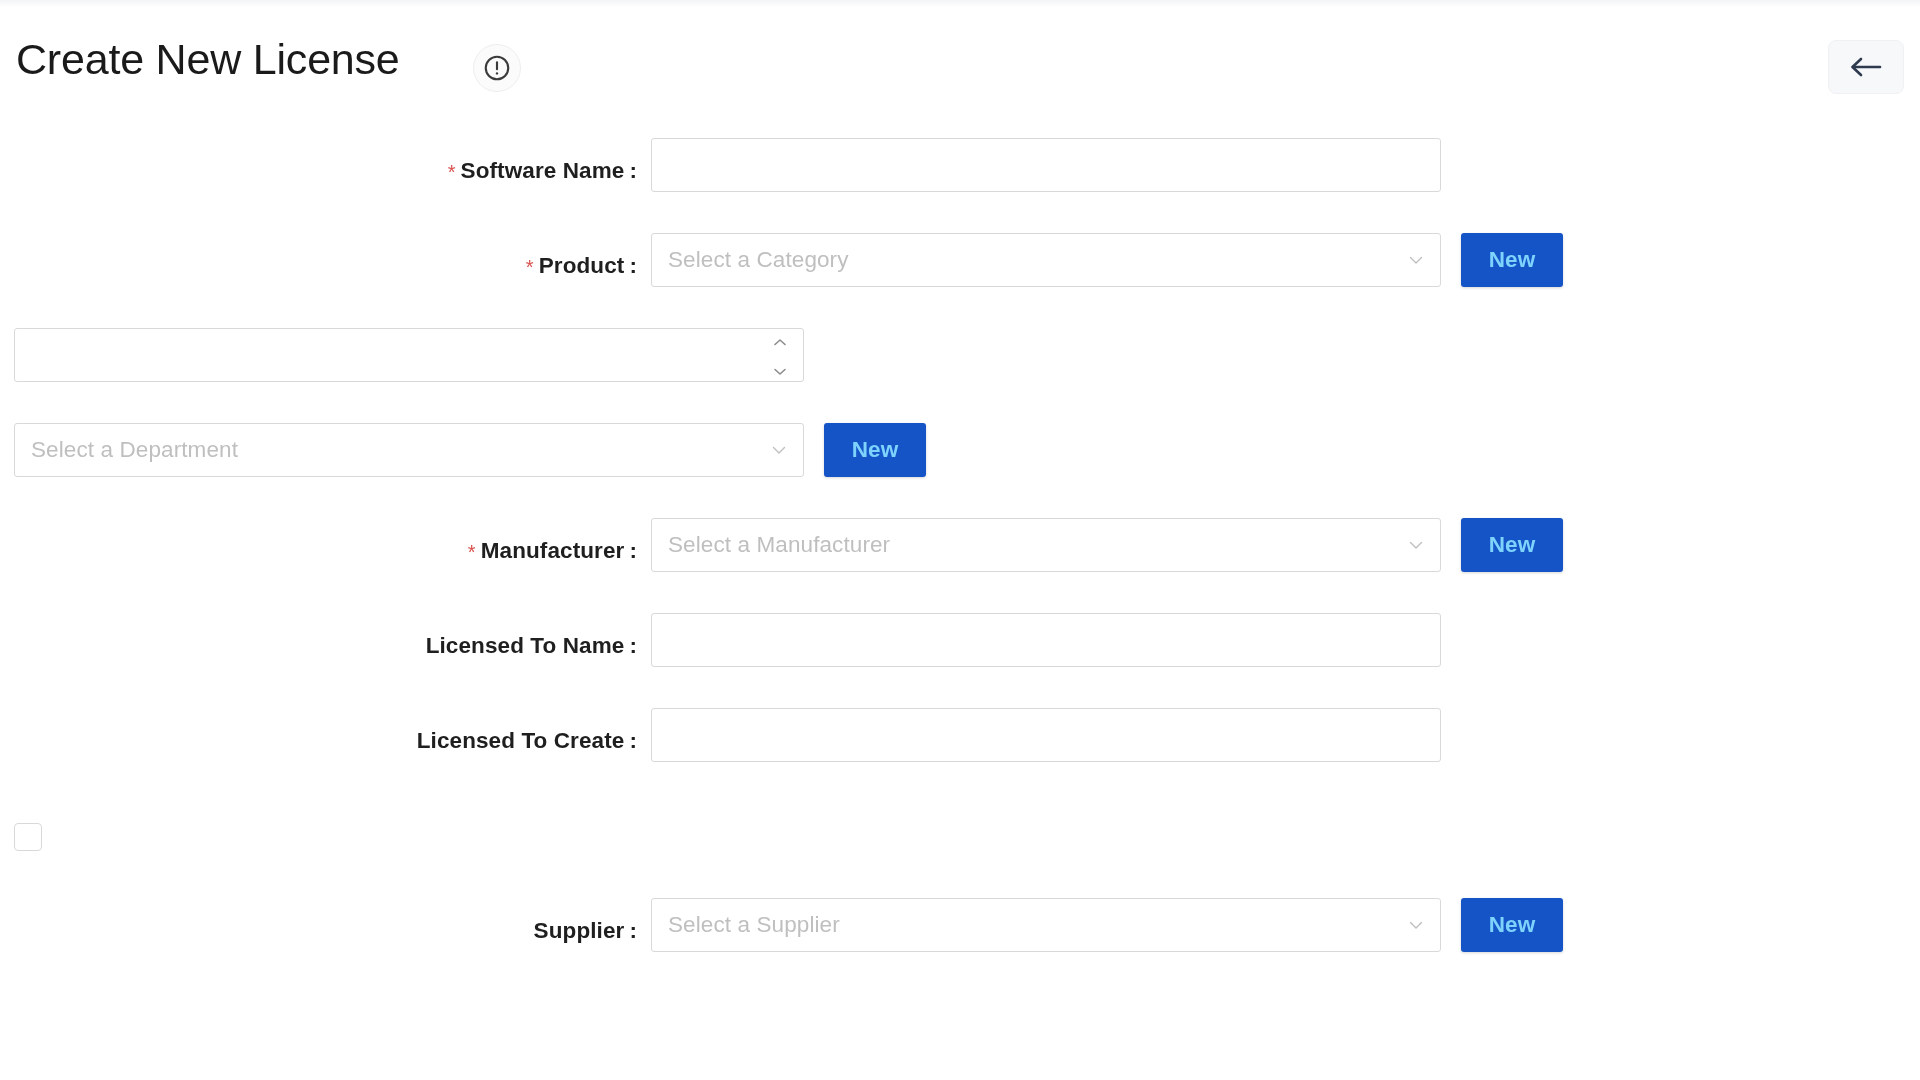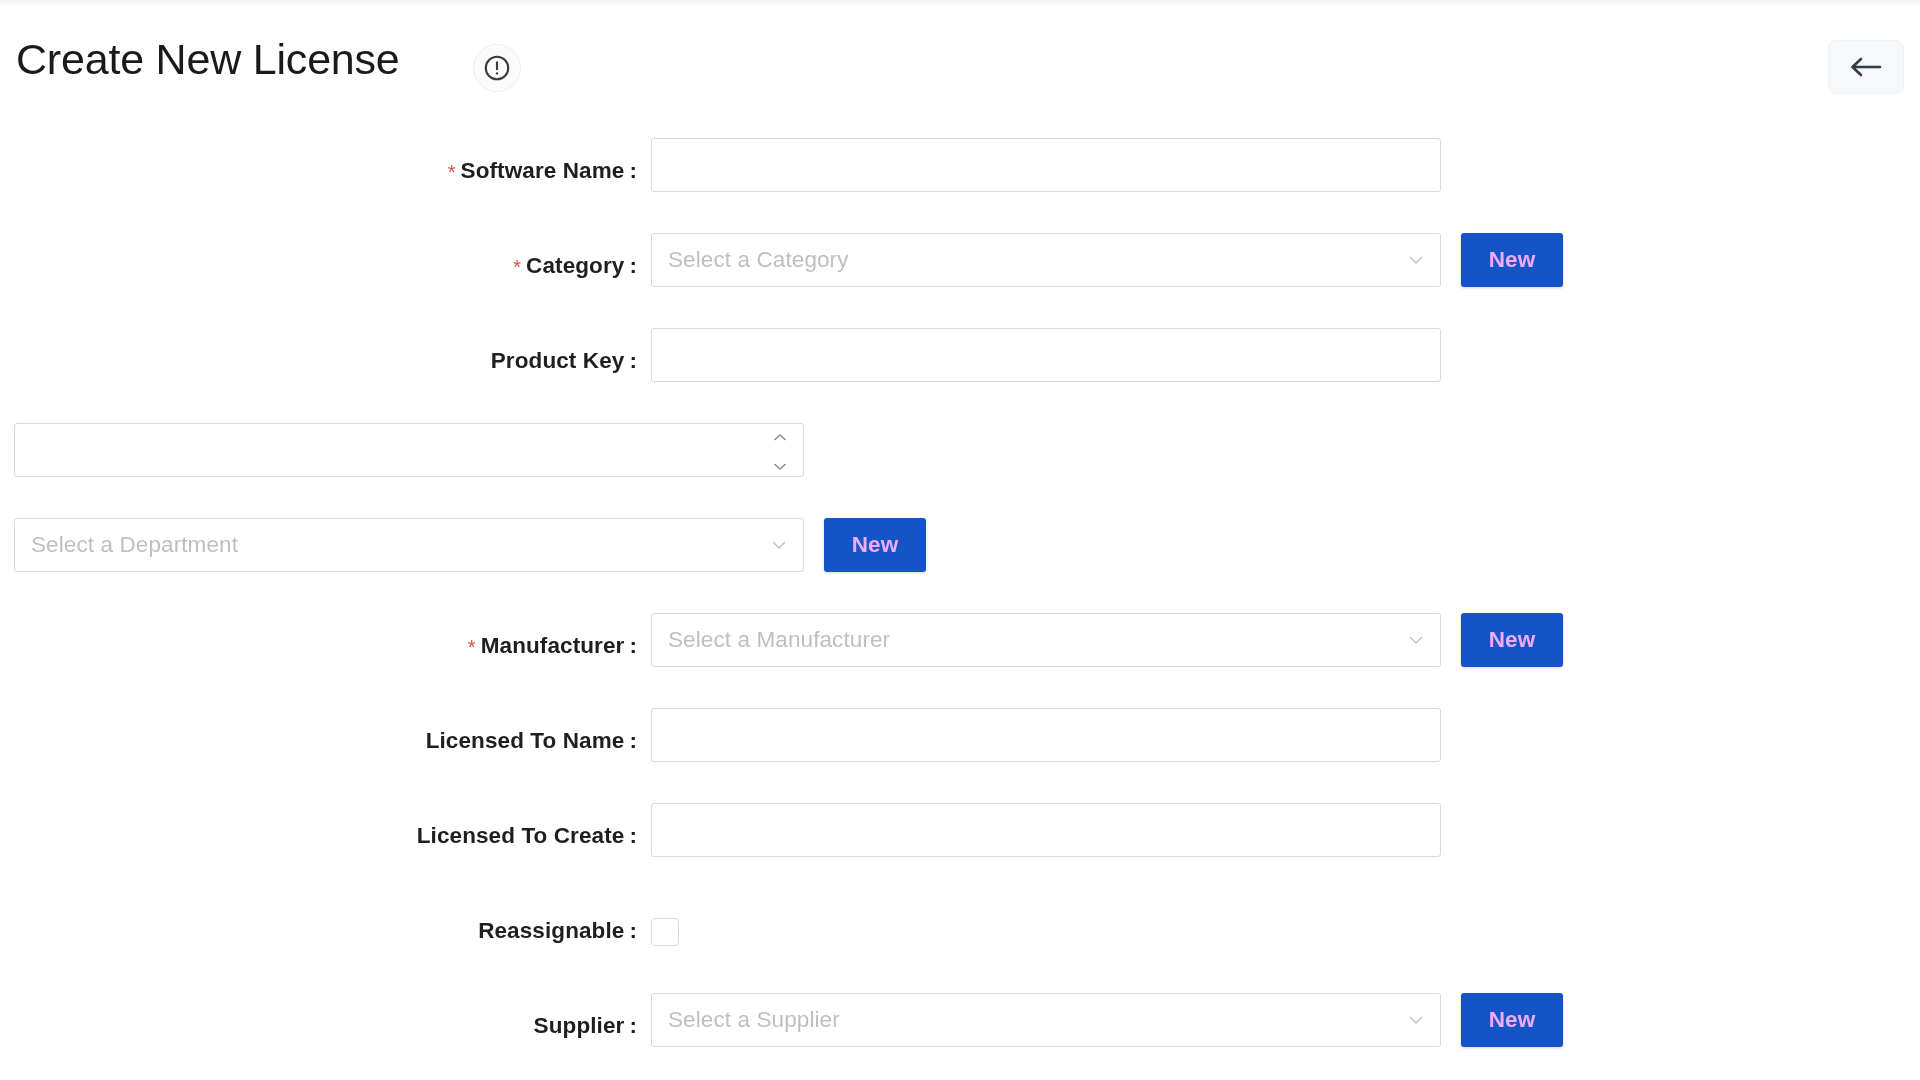--- a/index.html
+++ b/index.html
@@ -177,21 +177,21 @@
 
   .new-btn {
     position: absolute;
     left: 810px;
     top: 0;
     width: 102px;
     height: 54px;
     border: none;
     border-radius: 3px;
     background: #1554c7;
-    color: #f0abfc;
+    color: #7dd3fc;
     font-size: 22.5px;
     font-weight: 700;
     font-family: "Liberation Sans", sans-serif;
     cursor: pointer;
     box-shadow: 0 1px 3px rgba(0,0,0,0.16);
     letter-spacing: 0.1px;
   }
 
   .checkbox {
     width: 28px;
@@ -238,39 +238,31 @@
   <div class="form" id="form-rows">
       <div class="row">
         <div class="label-cell"><span class="req-star">*</span><span>Software Name</span><span class="colon">:</span></div>
         <div class="control-cell">
           <div class="field">
             <span class="placeholder"></span>
           </div>
         </div>
       </div>
       <div class="row">
-        <div class="label-cell"><span class="req-star">*</span><span>Category</span><span class="colon">:</span></div>
+        <div class="label-cell"><span class="req-star">*</span><span>Product</span><span class="colon">:</span></div>
         <div class="control-cell">
           <div class="field select">
             <span class="placeholder">Select a Category</span>
             <span class="chev">
               <svg width="18" height="18" viewBox="0 0 18 18" fill="none" stroke="#bfbfbf" stroke-width="1.4" stroke-linecap="round" stroke-linejoin="round">
                 <polyline points="3.5,6.5 9,12 14.5,6.5"></polyline>
               </svg>
             </span>
           </div>
           <button class="new-btn">New</button>
-        </div>
-      </div>
-      <div class="row">
-        <div class="label-cell"><span>Product Key</span><span class="colon">:</span></div>
-        <div class="control-cell">
-          <div class="field">
-            <span class="placeholder"></span>
-          </div>
         </div>
       </div>
       <div class="row">
         <div class="control-cell">
           <div class="field">
             <span class="placeholder"></span>
             <span class="spinner">
               <span><svg width="14" height="9" viewBox="0 0 14 9" fill="none" stroke="#8c8c8c" stroke-width="1.6" stroke-linecap="round" stroke-linejoin="round">
                   <polyline points="2,6.5 7,2 12,6.5"></polyline>
                 </svg></span>
@@ -318,21 +310,20 @@
       </div>
       <div class="row">
         <div class="label-cell"><span>Licensed To Create</span><span class="colon">:</span></div>
         <div class="control-cell">
           <div class="field">
             <span class="placeholder"></span>
           </div>
         </div>
       </div>
       <div class="row">
-        <div class="label-cell"><span>Reassignable</span><span class="colon">:</span></div>
         <div class="control-cell cb-cell">
           <div class="checkbox"></div>
         </div>
       </div>
       <div class="row">
         <div class="label-cell"><span>Supplier</span><span class="colon">:</span></div>
         <div class="control-cell">
           <div class="field select">
             <span class="placeholder">Select a Supplier</span>
             <span class="chev">

